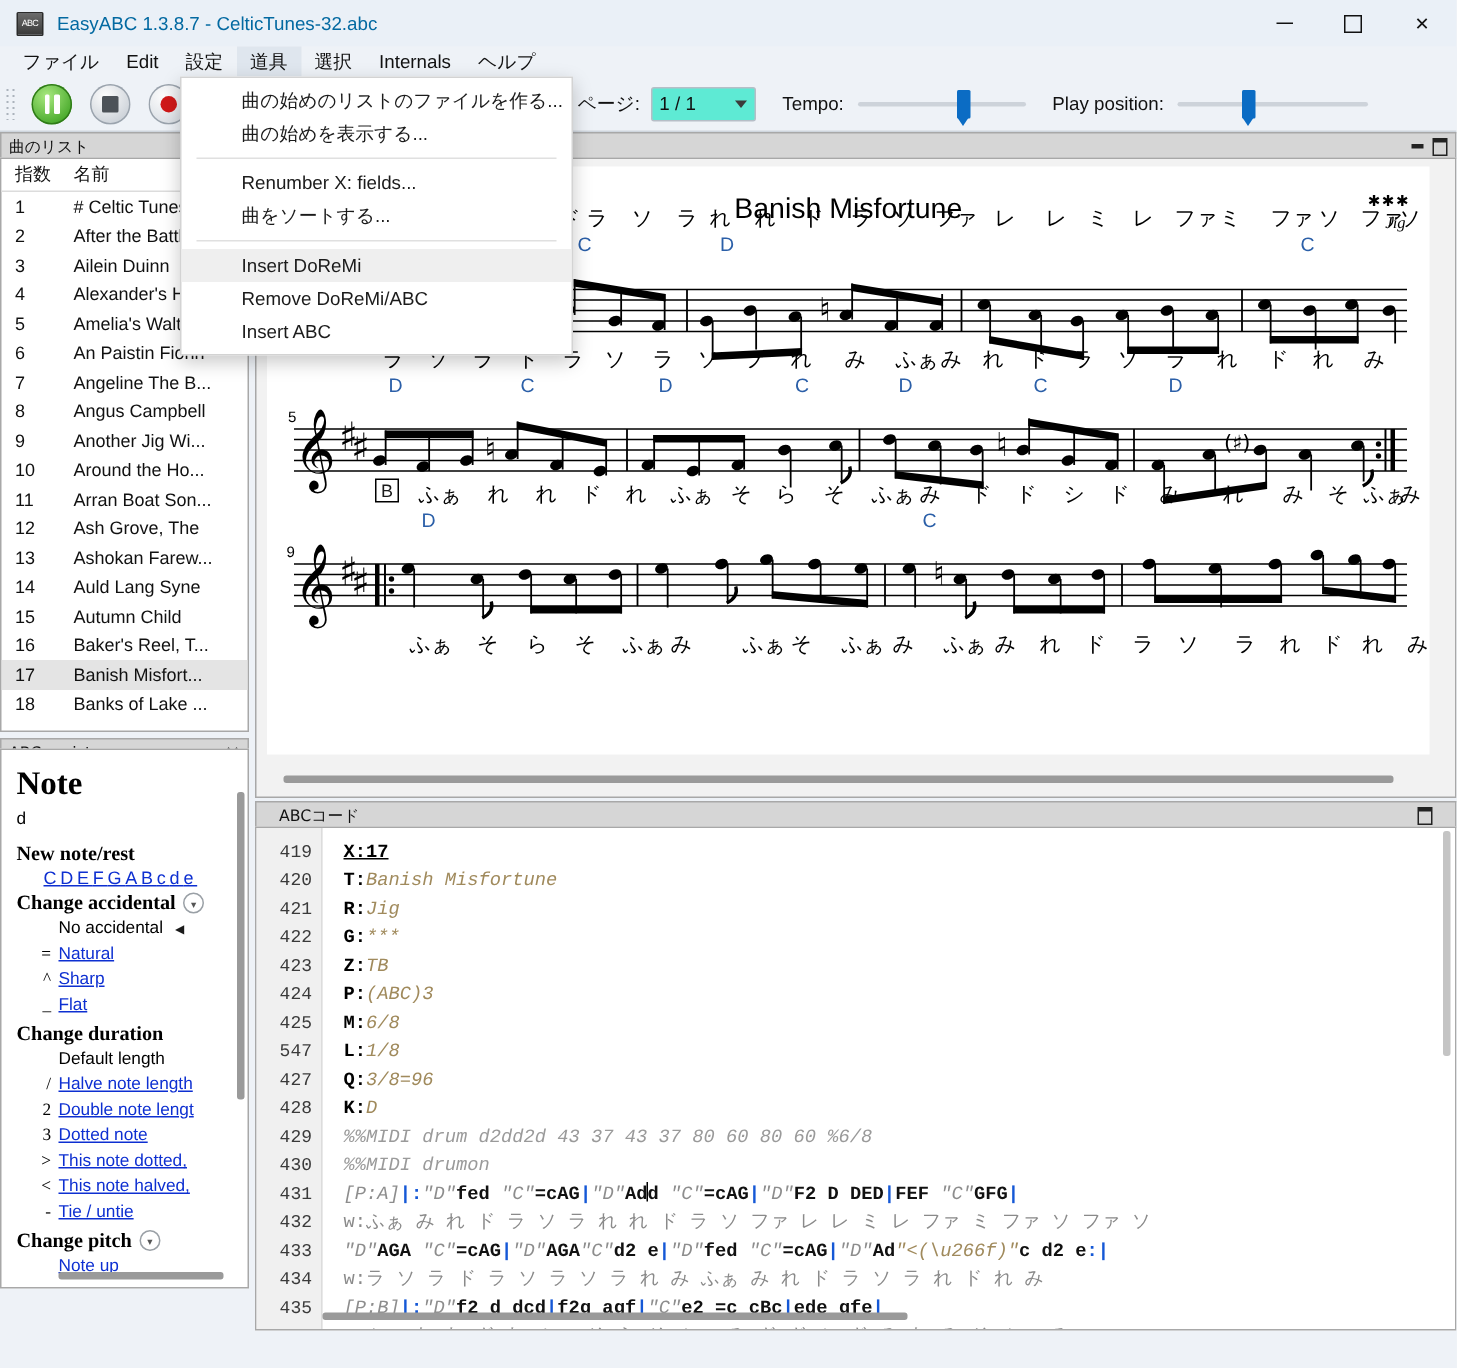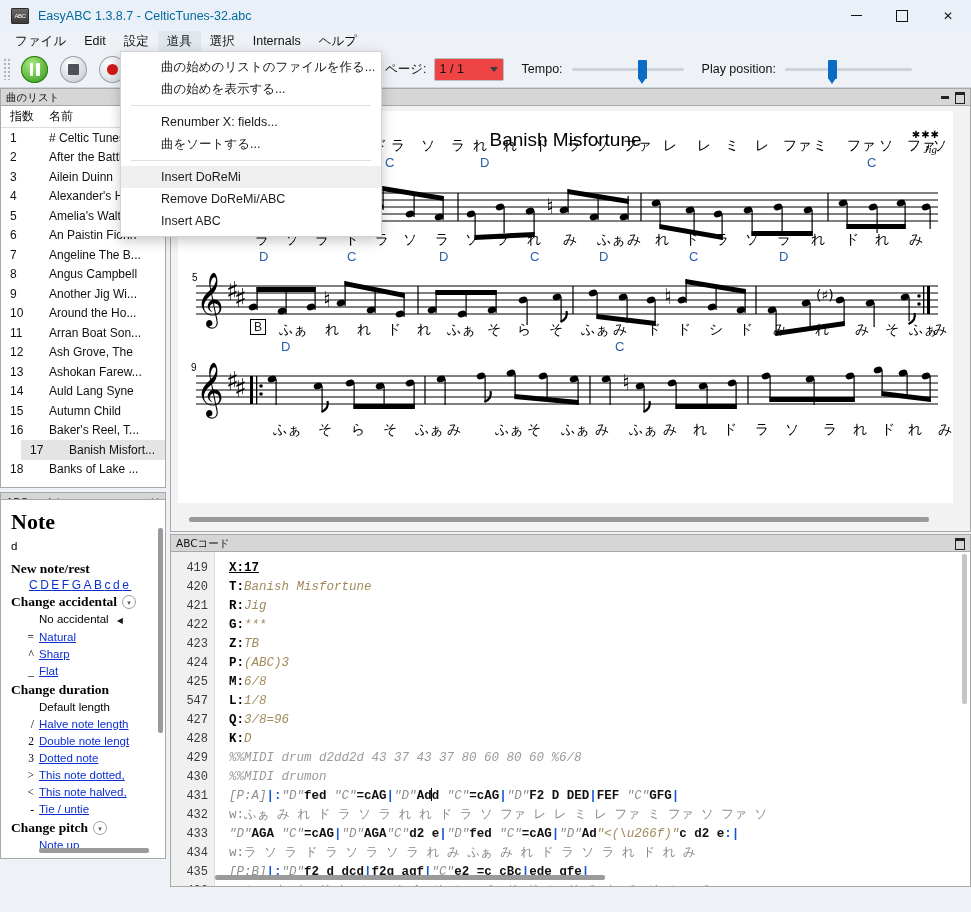--- a/index.html
+++ b/index.html
@@ -57,21 +57,21 @@
   .btn-stop{background:radial-gradient(circle at 38% 30%,#fdfdfd,#c9cfd6 80%);
             box-shadow:inset 0 0 0 1px #9aa3ad;}
   .btn-rec{background:radial-gradient(circle at 38% 30%,#fdfdfd,#d8dde3 80%);
            box-shadow:inset 0 0 0 1px #9aa3ad;}
   .pause-bars{display:flex;gap:3px;}
   .pause-bars i{display:block;width:3.5px;height:13px;background:#fff;border-radius:1px;}
   .stop-sq{width:11px;height:11px;background:#4c5258;border-radius:1px;}
   .rec-dot{width:11px;height:11px;border-radius:50%;background:#d01818;}
   .tb-label{font-size:12.5px;color:#111;margin-left:18px;}
   .page-select{
-    margin-left:7px;width:58px;height:21px;background:#ef4444;border:1px solid #b6bec7;
+    margin-left:7px;width:58px;height:21px;background:#5eead4;border:1px solid #b6bec7;
     border-radius:2px;display:flex;align-items:center;justify-content:space-between;
     padding:0 5px;font-size:12.5px;color:#111;
   }
   .chev{width:0;height:0;border-left:4px solid transparent;border-right:4px solid transparent;
         border-top:5px solid #3b3b3b;}
   .slider{position:relative;height:18px;display:flex;align-items:center;margin-left:9px;}
   .slider .track{height:3px;background:#cdd3da;border-radius:2px;}
   .slider .thumb{position:absolute;width:9px;height:19px;background:#0b6cc4;border-radius:1px;}
   .slider .thumb:after{content:"";position:absolute;left:0;bottom:-5px;
         border-left:4.5px solid transparent;border-right:4.5px solid transparent;
@@ -104,21 +104,21 @@
   .tunelist{position:absolute;left:0;top:88px;width:166px;height:400px;}
   .tunelist .body{
     position:absolute;left:0;top:17px;width:164px;height:381px;
     background:#fff;border:1px solid #a8a8a8;overflow:hidden;
   }
   .tl-head{display:flex;height:21px;border-bottom:1px solid #dcdcdc;
            font-size:12px;color:#111;align-items:center;background:#fff;}
   .tl-head .c1{width:36px;padding-left:9px;}
   .tl-head .c2{padding-left:3px;}
   .tl-row{display:flex;height:19.5px;align-items:center;font-size:12px;color:#111;}
-  .tl-row.sel{background:#e4e4e4;margin-left:20px;}
+  .tl-row.sel{background:#e4e4e4;}
   .tl-row .c1{width:36px;padding-left:9px;}
   .tl-row .c2{padding-left:3px;white-space:nowrap;overflow:hidden;
               text-overflow:clip;max-width:115px;}
 
   
   .assist{position:absolute;left:0;top:492px;width:166px;height:395px;}
   .assist .hdr{height:17px;background:#d6d6d6;border:1px solid #a8a8a8;border-bottom:none;
     display:flex;align-items:center;justify-content:space-between;padding:0 5px;
     font-size:10.5px;font-family:"DejaVu Sans",sans-serif;color:#111;}
   .assist .body{
@@ -161,21 +161,21 @@
      letter-spacing:1px;color:#000;}
   .score-rhythm{position:absolute;right:16px;top:32px;font-size:11px;font-style:italic;
      font-family:"Liberation Serif","DejaVu Serif",serif;color:#000;}
   .score-hscroll{position:absolute;left:18px;bottom:9px;width:740px;height:5px;
      background:#9a9a9a;border-radius:2px;}
   .staff-svg{position:absolute;left:0;top:0;}
 
   
   .codepanel{position:absolute;left:170px;top:534px;width:801px;height:353px;}
   .codepanel .hdr{height:17px;background:#d6d6d6;border:1px solid #a8a8a8;border-bottom:none;
-      display:flex;align-items:center;justify-content:space-between;padding:0 5px;
+      display:flex;align-items:center;justify-content:space-between;padding:0 15px;
       font-size:10.5px;font-family:"DejaVu Sans",sans-serif;color:#111;}
   .codepanel .body{position:absolute;left:0;top:17px;width:799px;height:334px;
       background:#fff;border:1px solid #a8a8a8;overflow:hidden;}
   .gutter{position:absolute;left:0;top:0;width:43px;height:100%;background:#f0f0f0;
      border-right:1px solid #dcdcdc;}
   .code-rows{position:absolute;left:0;top:6px;width:100%;}
   .code-row{display:flex;height:19px;align-items:center;
      font-family:"Liberation Mono","DejaVu Sans Mono",monospace;font-size:12.5px;
      white-space:pre;}
   .ln{width:43px;text-align:right;padding-right:6px;box-sizing:border-box;

